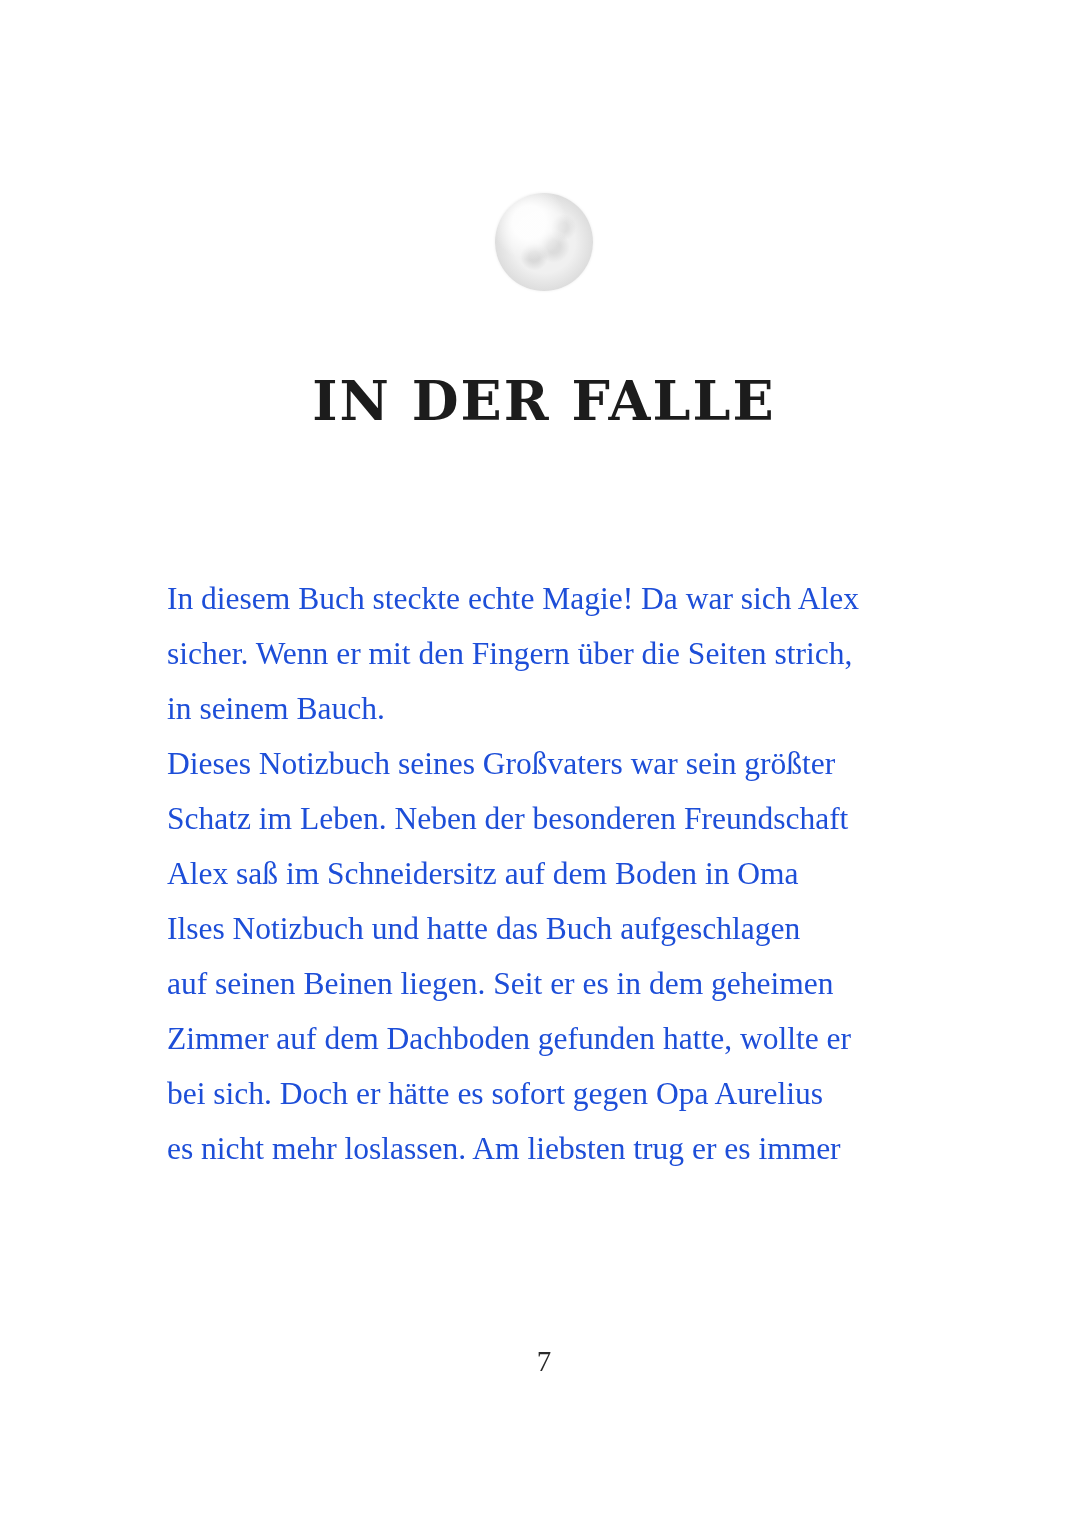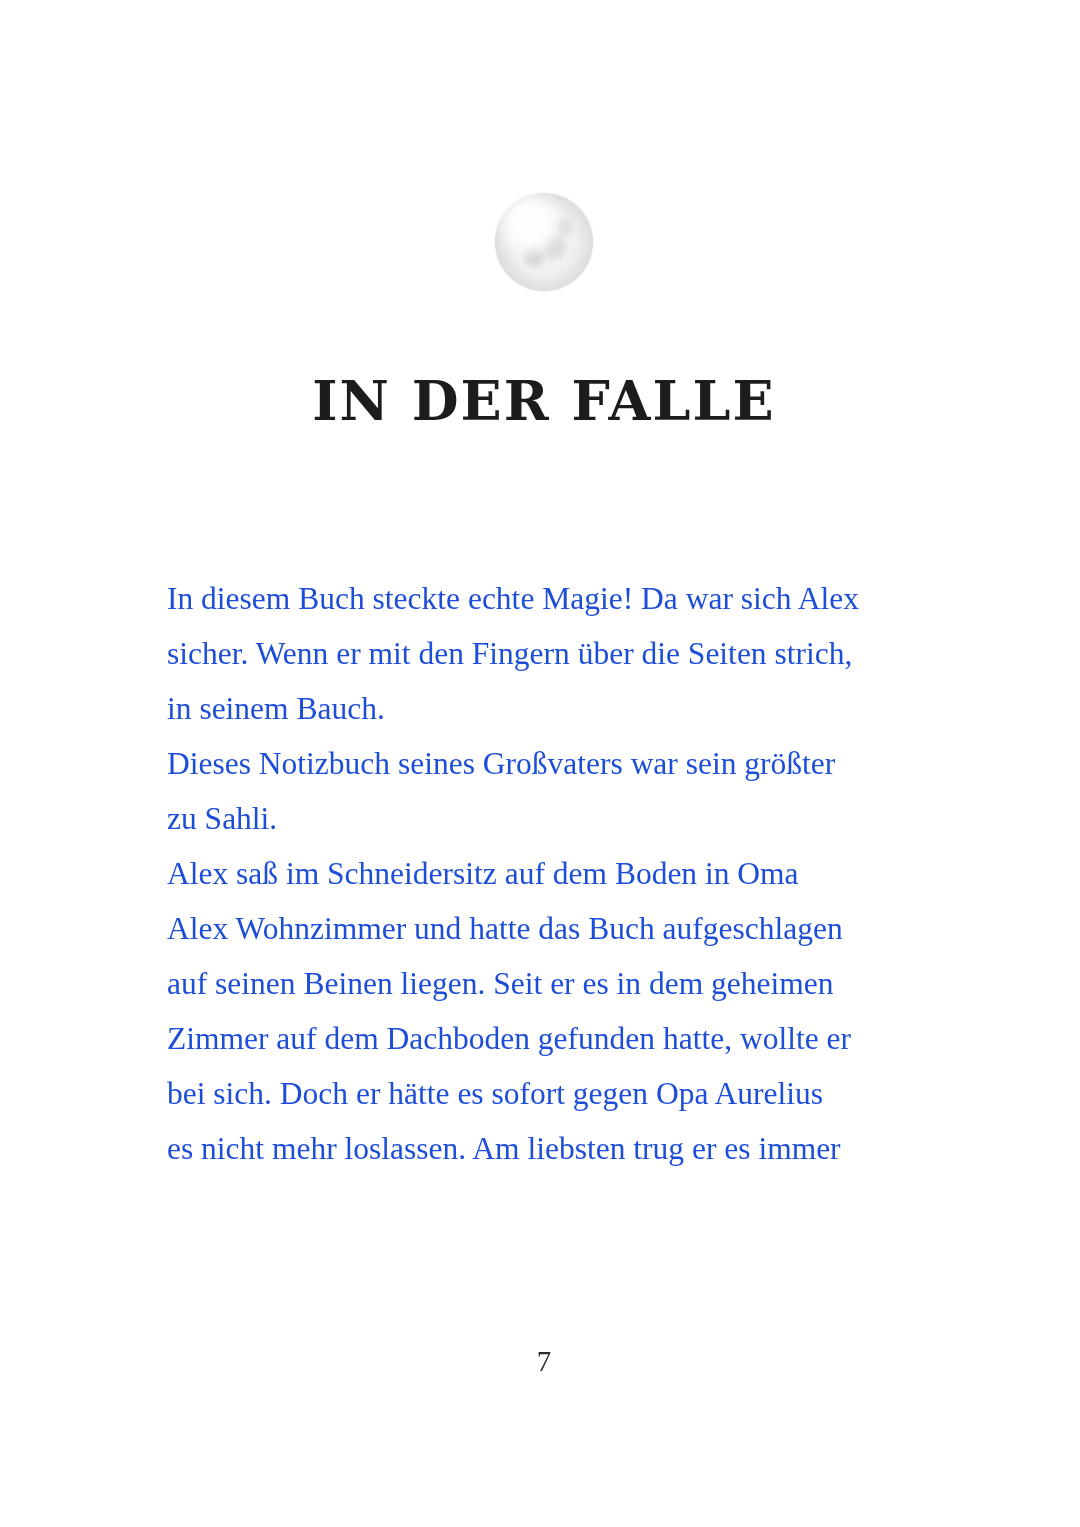--- a/index.html
+++ b/index.html
@@ -36,23 +36,23 @@
 <div class="page">
   <div class="moon"></div>
 
   <h1 class="title">IN DER FALLE</h1>
 
   <div class="body-text">
     <span class="line">In diesem Buch steckte echte Magie! Da war sich Alex</span>
     <span class="line">sicher. Wenn er mit den Fingern über die Seiten strich,</span>
     <span class="line">in seinem Bauch.</span>
     <span class="line">Dieses Notizbuch seines Großvaters war sein größter</span>
-    <span class="line">zu Sahli.</span>
+    <span class="line">Schatz im Leben. Neben der besonderen Freundschaft</span>
     <span class="line">Alex saß im Schneidersitz auf dem Boden in Oma</span>
-    <span class="line">Alex Wohnzimmer und hatte das Buch aufgeschlagen</span>
+    <span class="line">Ilses Notizbuch und hatte das Buch aufgeschlagen</span>
     <span class="line">auf seinen Beinen liegen. Seit er es in dem geheimen</span>
     <span class="line">Zimmer auf dem Dachboden gefunden hatte, wollte er</span>
     <span class="line">bei sich. Doch er hätte es sofort gegen Opa Aurelius</span>
     <span class="line">es nicht mehr loslassen. Am liebsten trug er es immer</span>
   </div>
 
   <div class="page-number">7</div>
 </div>
 
 </body></html>

